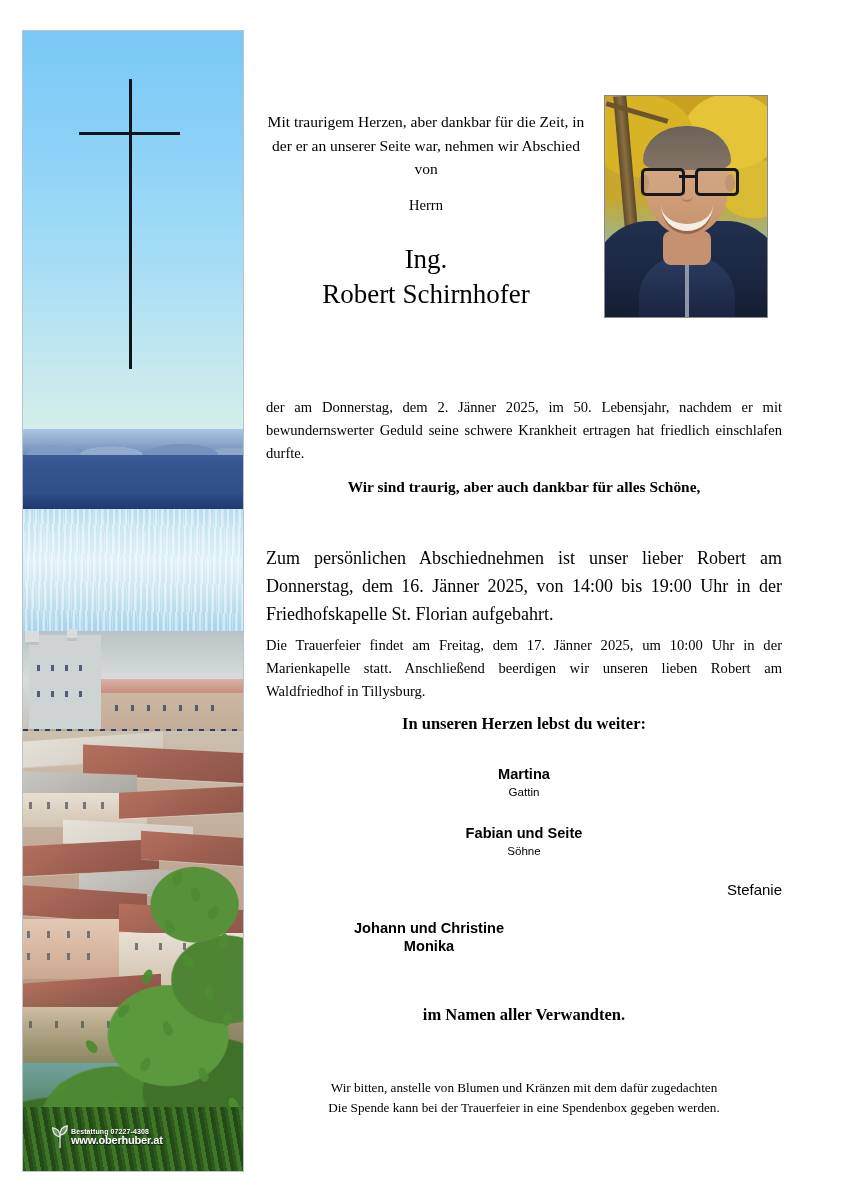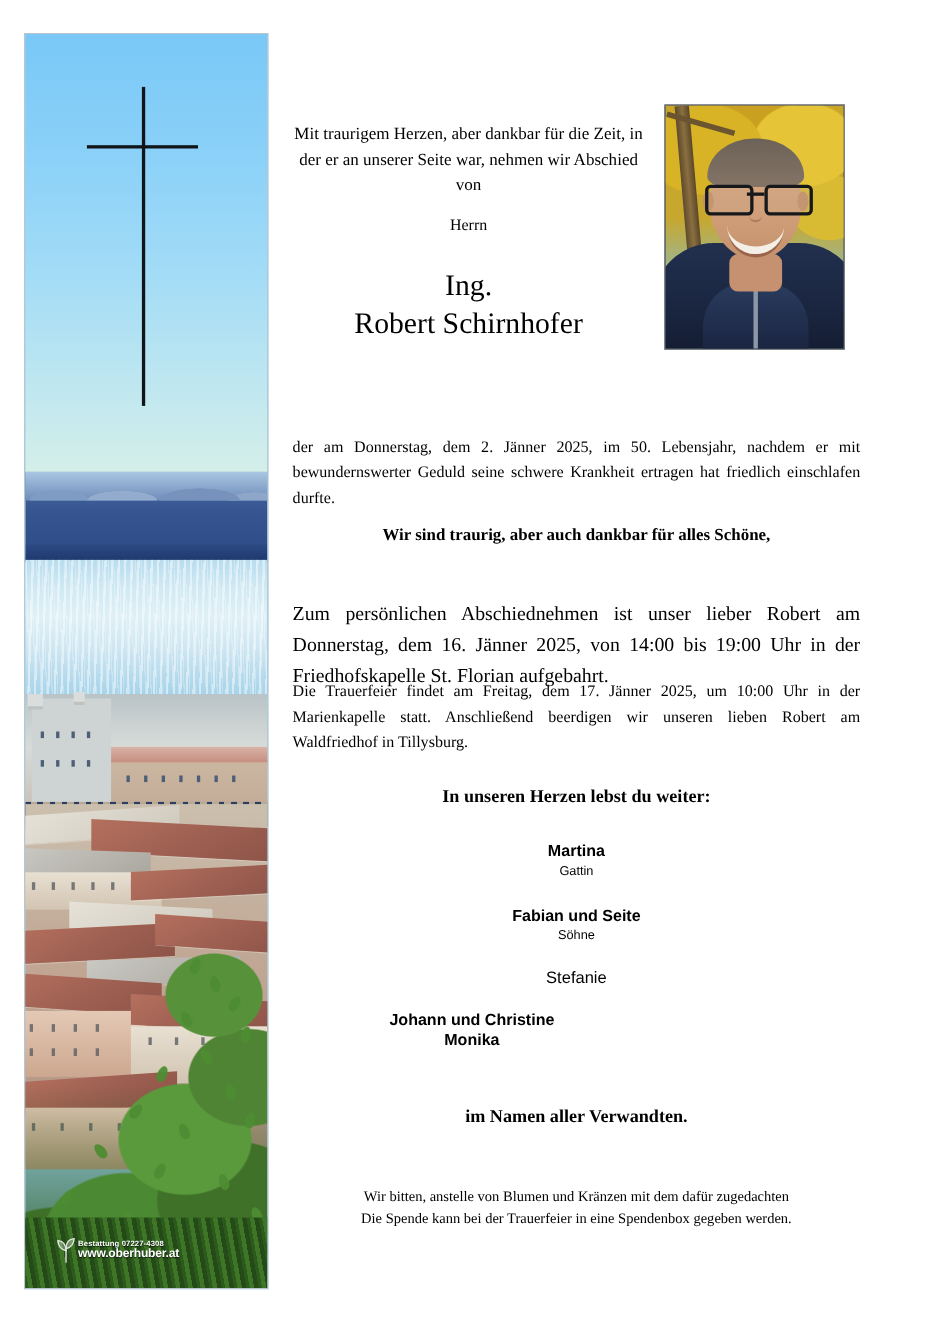--- a/index.html
+++ b/index.html
@@ -305,38 +305,38 @@
     font-weight: bold;
     line-height: 1.52;
   }
   #p-viewing {
     top: 524px;
     font-size: 18px;
     line-height: 1.56;
     margin-top: 20px;
   }
   #p-funeral {
-    top: 618px;
+    top: 634px;
     font-size: 14.6px;
     line-height: 1.56;
   }
   #hearts {
     top: 714px;
     font-size: 16.5px;
     font-weight: bold;
   }
 
   .fam { position: absolute; width: 516px; text-align: center; }
   .fam .nm { font-size: 14.6px; font-weight: bold; line-height: 1.22; }
   .fam .rel { font-size: 11.6px; line-height: 1.3; }
 
   #fam-wife { top: 766px; }
   #fam-sons { top: 825px; }
   #fam-stefanie { top: 881px; }
-  #fam-stefanie .nm { font-weight: normal; font-size: 15px; }
+  #fam-stefanie .nm { font-weight: normal; font-size: 15px; text-align: right; }
 
   #fam-row {
     position: absolute;
     top: 919px;
     left: 0; width: 516px;
     display: flex;
     justify-content: flex-start;
   }
   #fam-mother { width: 190px; text-align: center; }
   #fam-mother .nm { font-size: 14.6px; font-weight: bold; }

